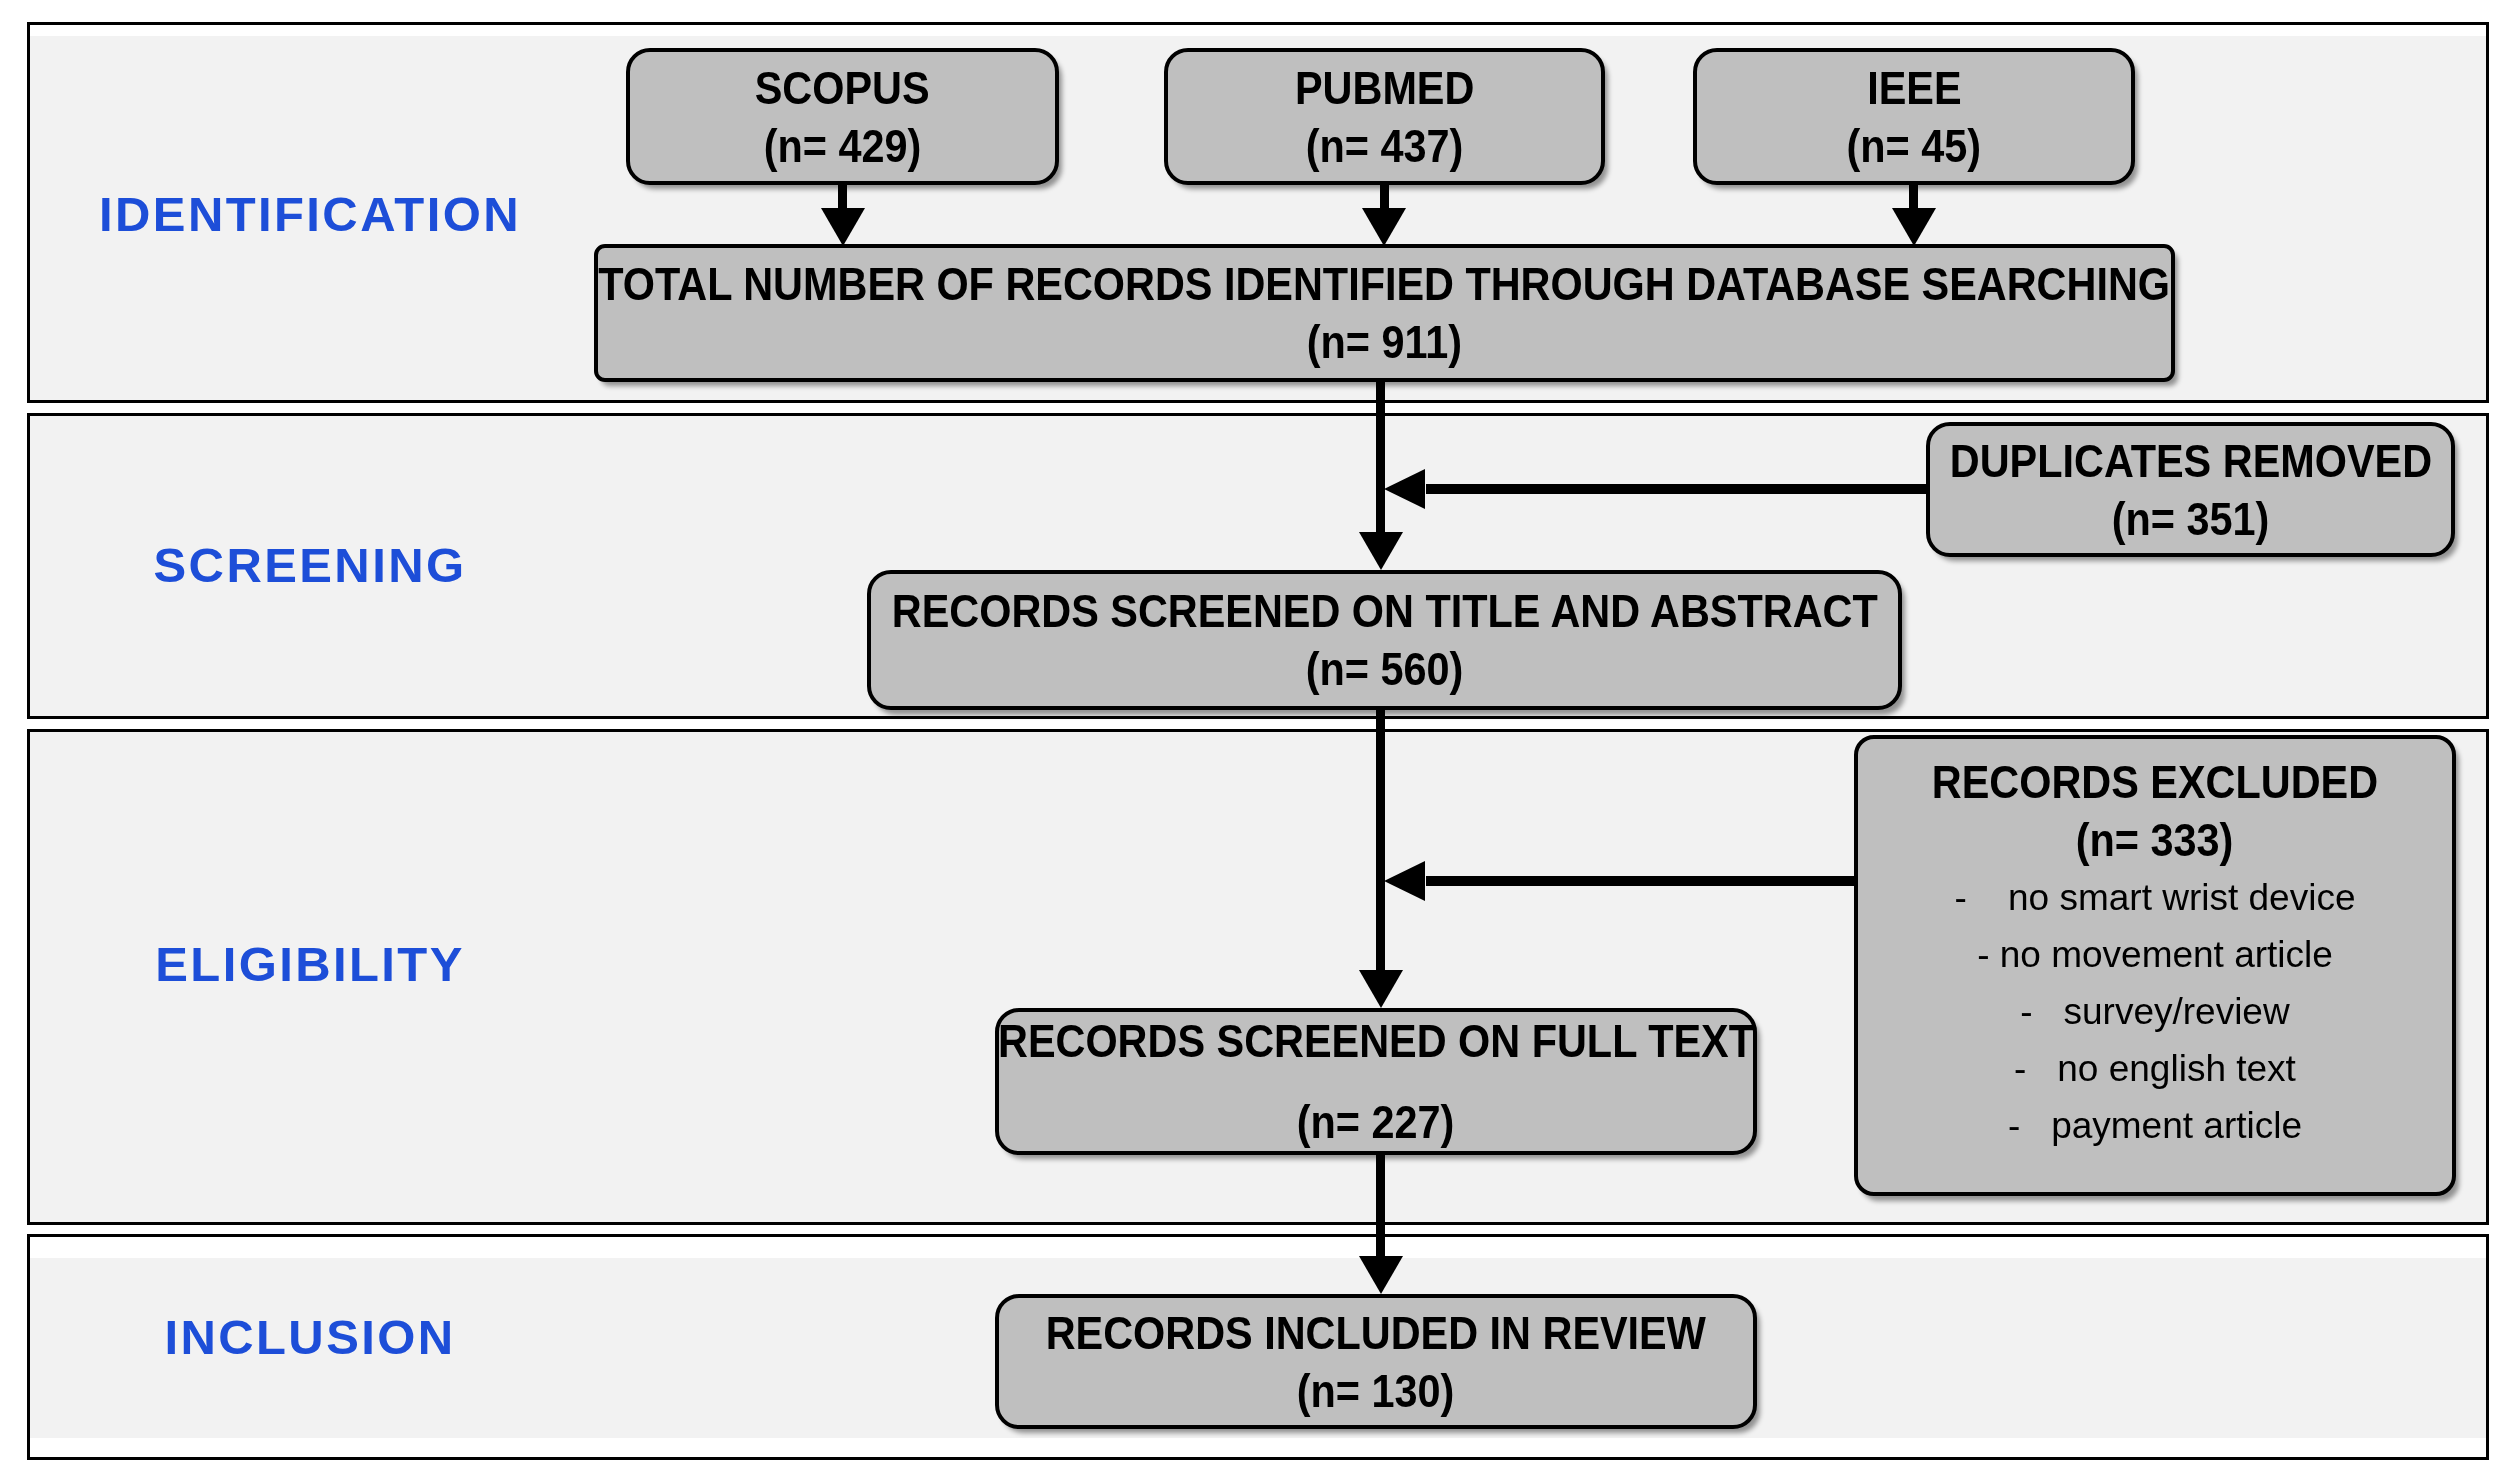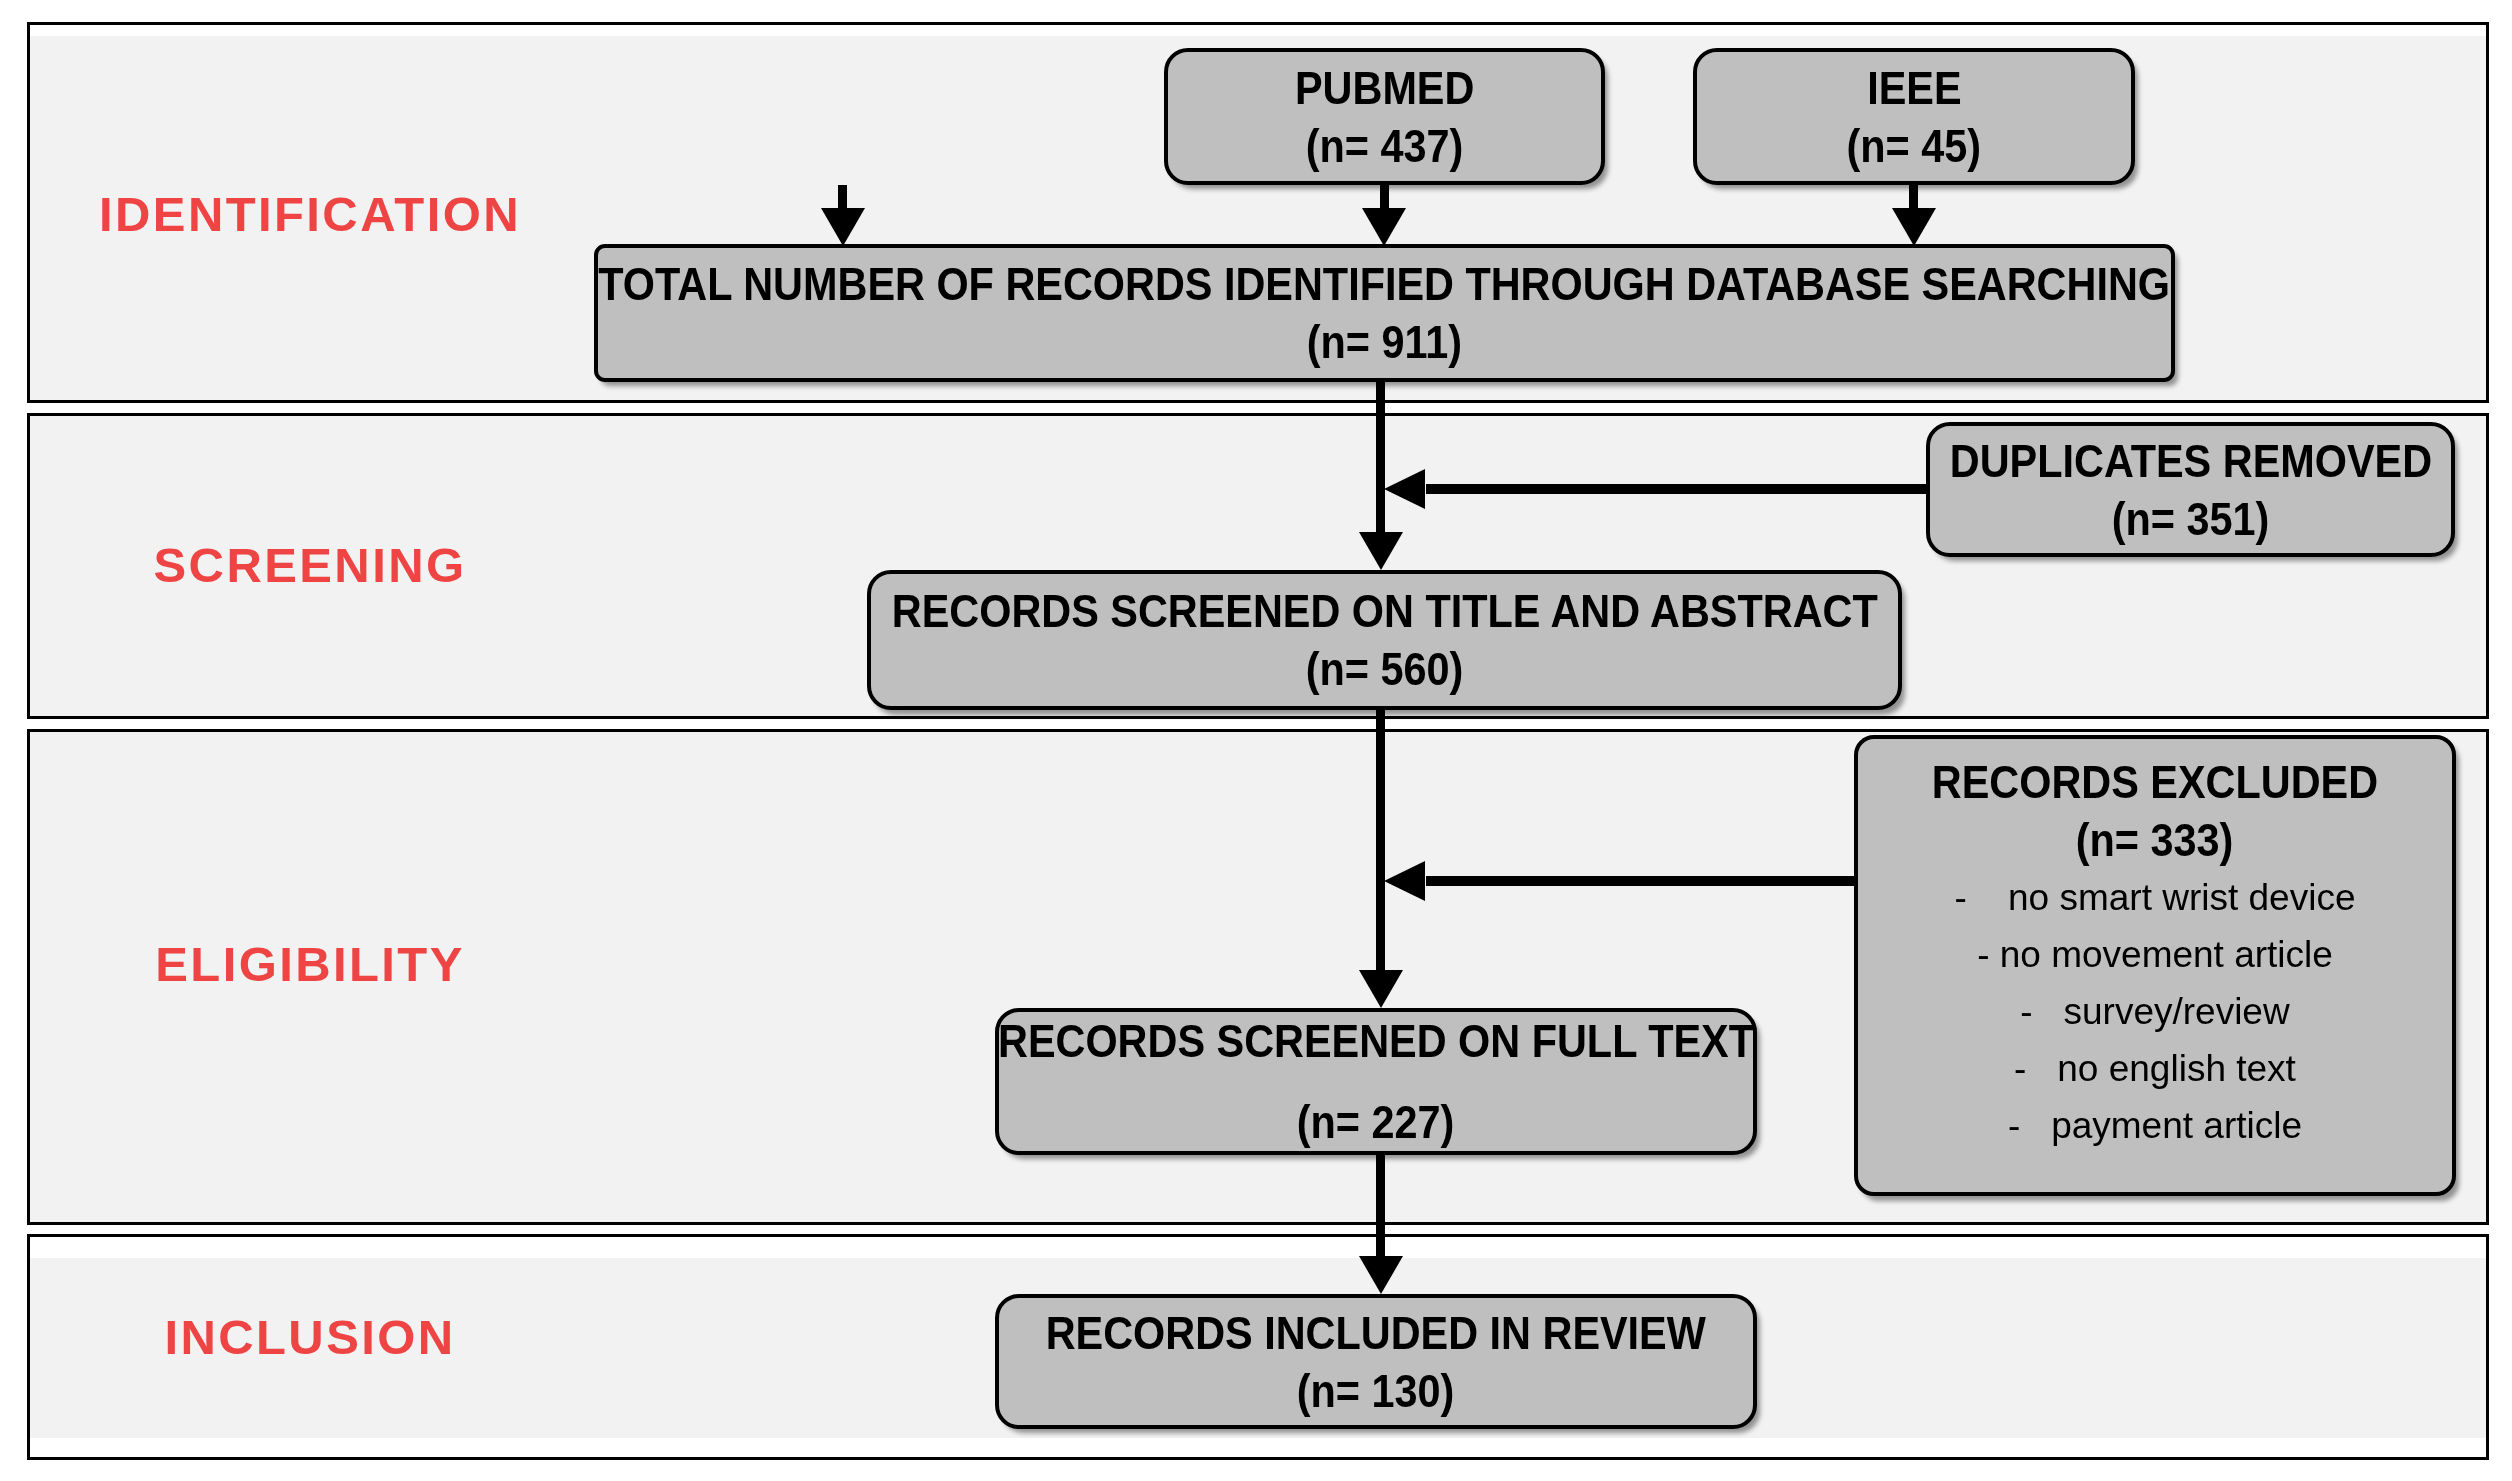--- a/index.html
+++ b/index.html
@@ -23,21 +23,21 @@
   #band-screening{top:413px;height:306px;}
   #band-eligibility{top:729px;height:496px;}
   #band-inclusion{top:1234px;height:226px;background:#ffffff;}
   .band-top-gap{position:absolute;left:0;right:0;top:0;height:11px;background:#ffffff;}
   .band-inner-fill{position:absolute;left:0;right:0;top:20.6px;bottom:19px;background:var(--band-fill);}
   
   .band-label{
     position:absolute;left:32px;width:556px;
     text-align:center;
     font-weight:bold;font-size:49px;line-height:62px;letter-spacing:2.4px;
-    color:#ef4444;white-space:nowrap;
+    color:#1d4ed8;white-space:nowrap;
   }
   #label-identification{top:183px;}
   #label-screening{top:534px;}
   #label-eligibility{top:933px;}
   #label-inclusion{top:1306px;}
   
   .box{
     position:absolute;
     background:var(--box-fill);
     border:4px solid #000;border-radius:24px;
@@ -110,20 +110,24 @@
   <section class="band" id="band-eligibility"></section>
   <section class="band" id="band-inclusion">
     <div class="band-inner-fill"></div>
   </section>
 
   <div class="band-label" id="label-identification">IDENTIFICATION</div>
   <div class="band-label" id="label-screening">SCREENING</div>
   <div class="band-label" id="label-eligibility">ELIGIBILITY</div>
   <div class="band-label" id="label-inclusion">INCLUSION</div>
 
+  <div class="box" id="box-scopus">
+    <div class="bl">SCOPUS</div>
+    <div class="bl">(n= 429)</div>
+  </div>
   <div class="box" id="box-pubmed">
     <div class="bl">PUBMED</div>
     <div class="bl">(n= 437)</div>
   </div>
   <div class="box" id="box-ieee">
     <div class="bl">IEEE</div>
     <div class="bl">(n= 45)</div>
   </div>
 
   <div class="box" id="box-total">

